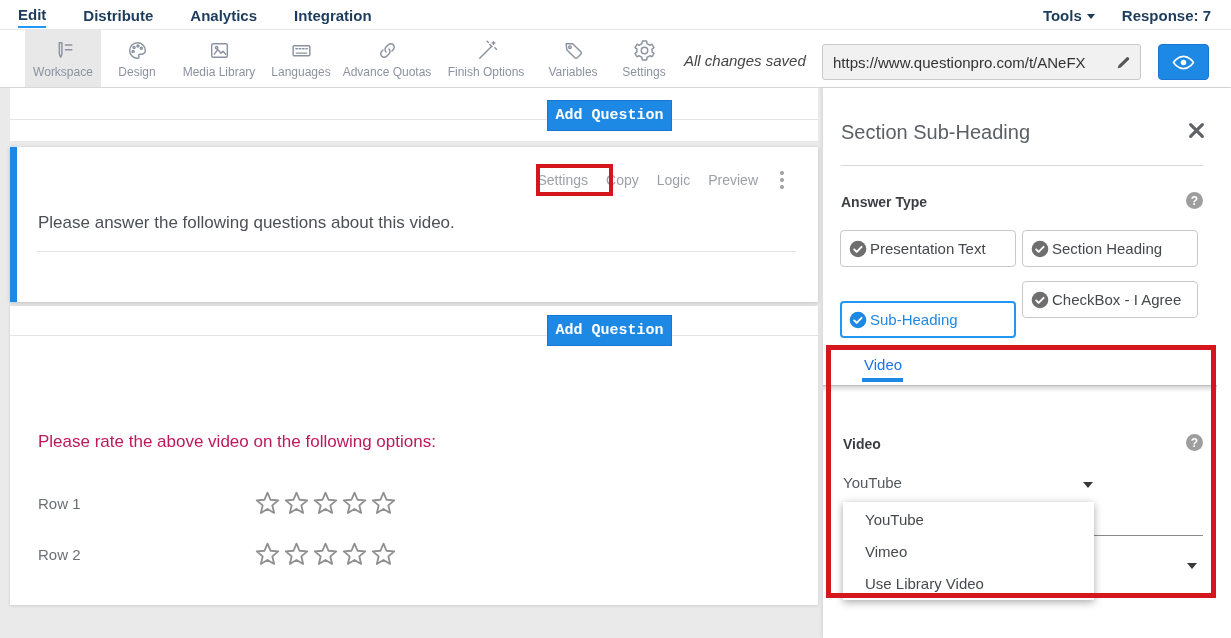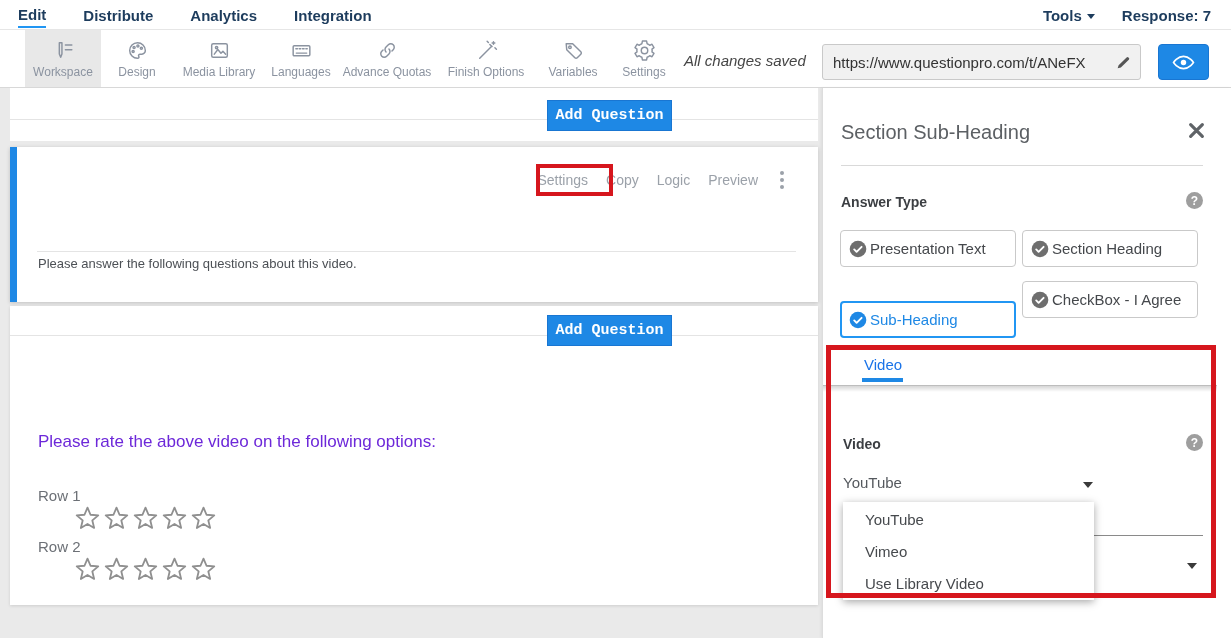--- a/index.html
+++ b/index.html
@@ -61,26 +61,26 @@
     font-family:Liberation Mono, monospace;
   }
   .card1 {
     position:absolute; left:10px; top:59px; width:808px; height:155px;
     background:#fff; border-left:7px solid #1e88e5; box-shadow:0 1px 4px rgba(0,0,0,.18);
   }
   .q-actions { position:absolute; top:22px; right:30px; display:flex; align-items:center; gap:18px; }
   .q-action { font-size:14px; color:#9ba1a9; cursor:pointer; }
   .dots-menu { display:flex; flex-direction:column; gap:3px; padding:2px 4px; cursor:pointer; }
   .dots-menu i { width:4px; height:4px; border-radius:50%; background:#9ba1a9; }
-  .q-text { position:absolute; left:21px; top:66px; font-size:13px; color:#4c5055;margin-top:43px; }
+  .q-text { position:absolute; left:21px; top:66px; font-size:17px; color:#4c5055; }
   .card1 .divider { position:absolute; left:20px; right:22px; top:104px; height:1px; background:#e4e4e4; }
   .block-b { position:absolute; left:10px; top:218px; width:808px; height:299px; background:#fff; box-shadow:0 1px 3px rgba(0,0,0,.12); }
   .block-b .hr { position:absolute; left:0; right:0; top:29px; height:1px; background:#e4e4e4; }
-  .q2-text { position:absolute; left:28px; top:126px; font-size:17px; color:#6d28d9; }
-  .rate-row { position:absolute; left:28px; height:32px; display:flex; align-items:center;flex-direction:column; }
+  .q2-text { position:absolute; left:28px; top:126px; font-size:17px; color:#be185d; }
+  .rate-row { position:absolute; left:28px; height:32px; display:flex; align-items:center; }
   .rate-row .row-label { width:215px; font-size:15px; color:#6c7076; }
   .stars { display:flex; gap:0; }
   .stars svg { display:block; cursor:pointer; }
   
   .panel {
     position:absolute; left:822px; top:88px; width:409px; height:550px;
     background:#fff; border-left:1px solid #ddd; box-shadow:-1px 0 3px rgba(0,0,0,.06);
   }
   .panel-title { position:absolute; left:18px; top:33px; font-size:20px; font-weight:500; color:#5c6064; }
   .panel-close { position:absolute; right:26px; top:34px; cursor:pointer; }

